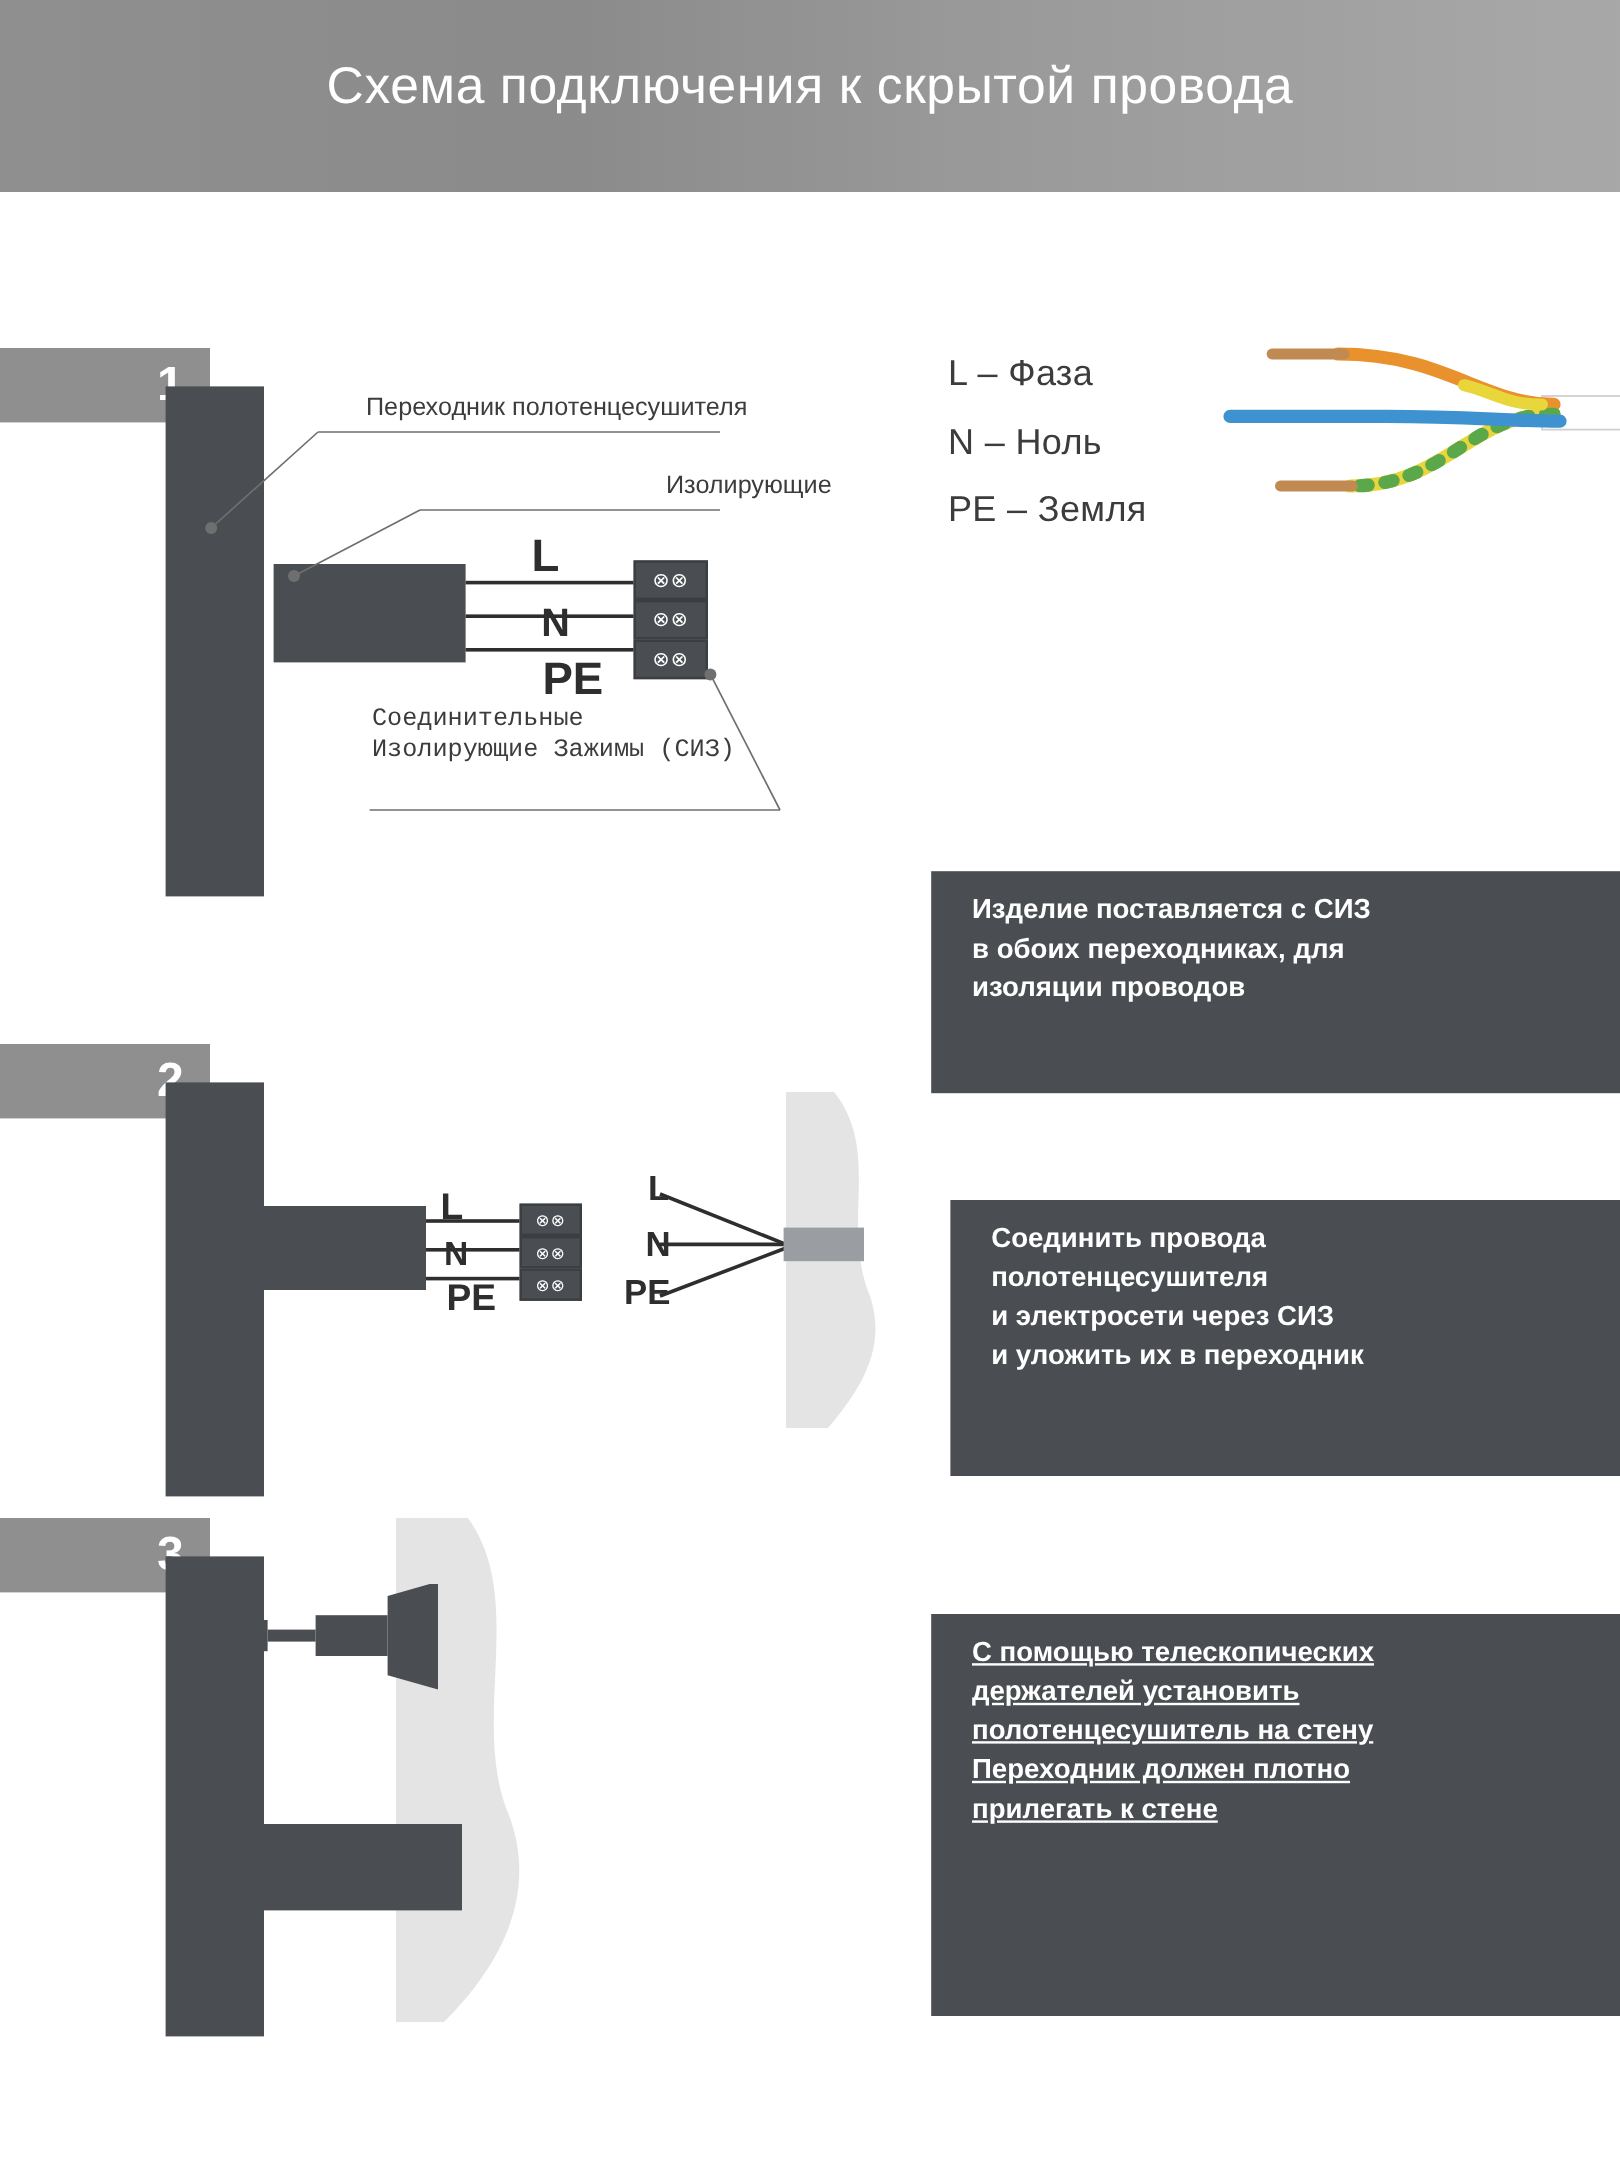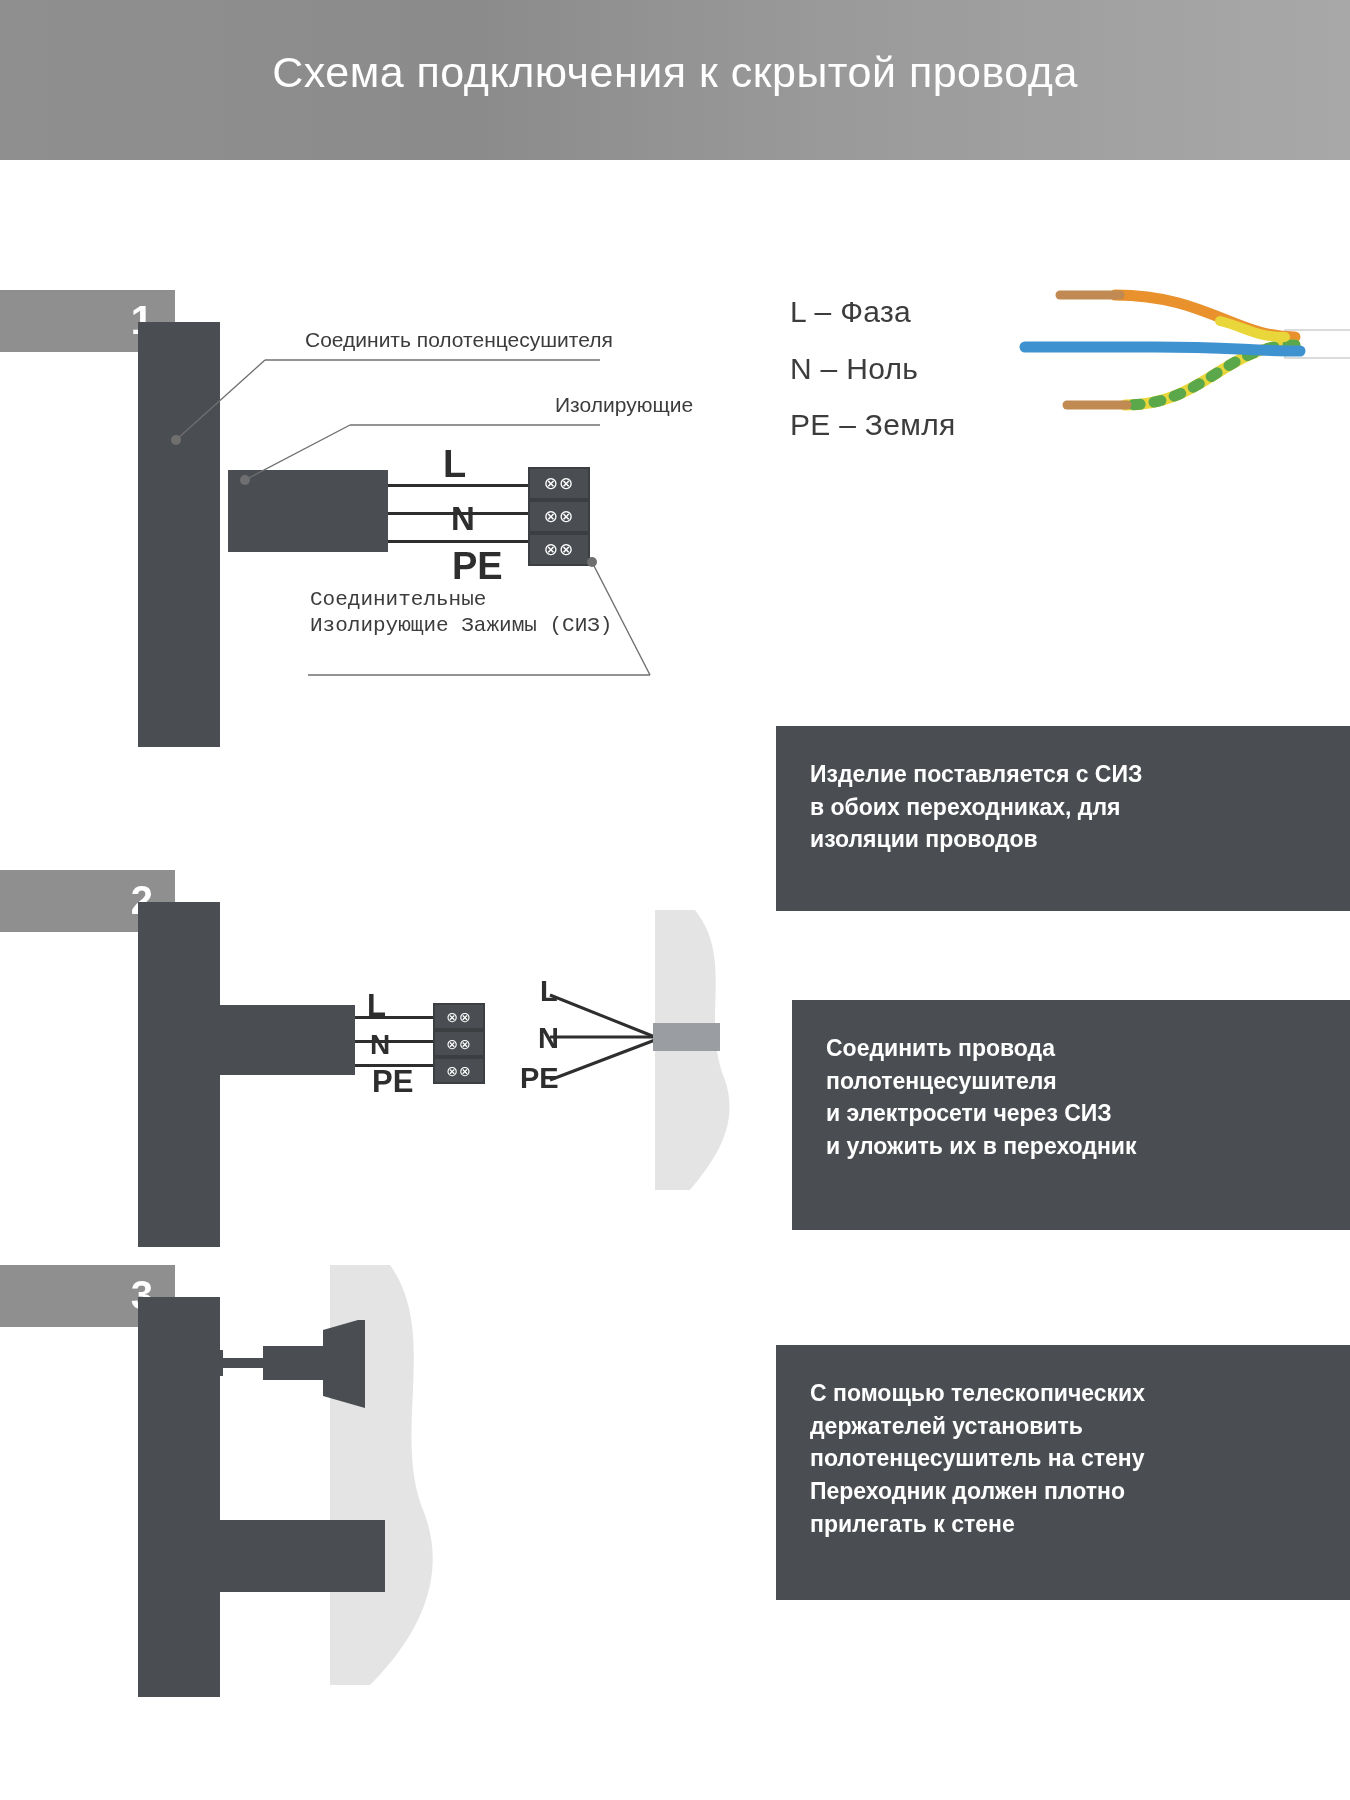--- a/index.html
+++ b/index.html
@@ -87,21 +87,21 @@
     line-height: 1;
     letter-spacing: 1px;
   }
 
   
   .infobox {
     position: absolute;
     background: #4a4e52;
     color: #ffffff;
     box-sizing: border-box;
-    padding: 32px 34px;
+    padding: 15px 34px;
     font-size: 23px;
     font-weight: 700;
     line-height: 1.42;
     white-space: pre-line;
   }
 
   
   .legend-row {
     position: absolute;
     font-size: 30px;
@@ -153,21 +153,21 @@
 
   <line x1="105" y1="160" x2="210" y2="105" stroke="#6f6f6f" stroke-width="1.4"></line>
   <line x1="210" y1="105" x2="460" y2="105" stroke="#6f6f6f" stroke-width="1.4"></line>
   <circle cx="105" cy="160" r="5" fill="#6f6f6f"></circle>
 
   <line x1="452" y1="242" x2="510" y2="355" stroke="#6f6f6f" stroke-width="1.4"></line>
   <line x1="510" y1="355" x2="168" y2="355" stroke="#6f6f6f" stroke-width="1.4"></line>
   <circle cx="452" cy="242" r="5" fill="#6f6f6f"></circle>
 </svg>
 
-<div class="callout" style="left:305px; top:327px;">Соединить полотенцесушителя</div>
+<div class="callout" style="left:305px; top:327px;">Переходник полотенцесушителя</div>
 <div class="callout" style="left:555px; top:392px;">Изолирующие</div>
 <div class="callout" style="left:310px; top:587px;font-family:Liberation Mono, monospace;">Соединительные
 Изолирующие Зажимы (СИЗ)</div>
 
 <div class="legend-row" style="left:790px; top:295px;">L – Фаза</div>
 <div class="legend-row" style="left:790px; top:352px;">N – Ноль</div>
 <div class="legend-row" style="left:790px; top:408px;text-align:center;">PE – Земля</div>
 
 <svg class="wire-wrap" width="400" height="230" style="left:955px; top:275px;">
 
@@ -247,17 +247,17 @@
 
 <svg width="220" height="90" style="position:absolute; left:205px; top:1320px;">
   <rect x="0" y="30" width="18" height="26" fill="#4a4e52"></rect>
   <rect x="18" y="38" width="40" height="10" fill="#4a4e52"></rect>
   <rect x="58" y="26" width="60" height="34" fill="#4a4e52"></rect>
   <path d="M 118 10 L 160 -2 L 160 88 L 118 76 Z" fill="#4a4e52"></path>
 </svg>
 
 <div class="dark" style="left:205px; top:1520px; width:180px; height:72px;"></div>
 
-<div class="infobox" style="left:776px; top:1345px; width:574px; height:255px;">С помощью телескопических
+<div class="infobox" style="left:776px; top:1345px; width:574px; height:335px;text-decoration:underline;">С помощью телескопических
 держателей установить
 полотенцесушитель на стену
 Переходник должен плотно
 прилегать к стене</div>
 
 </body></html>

